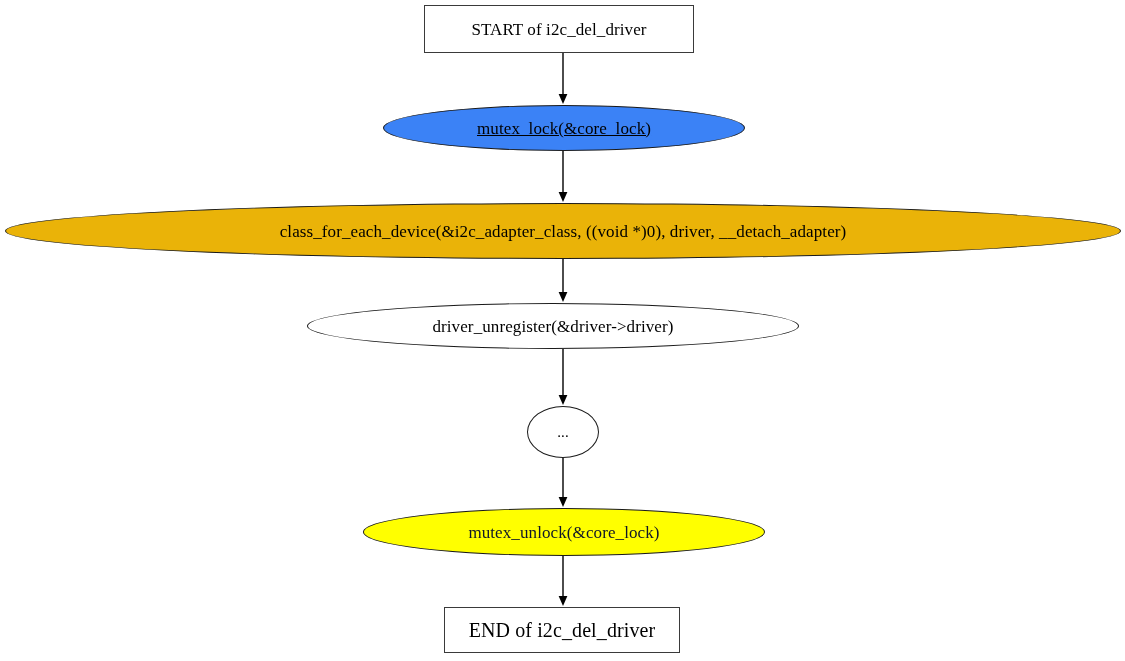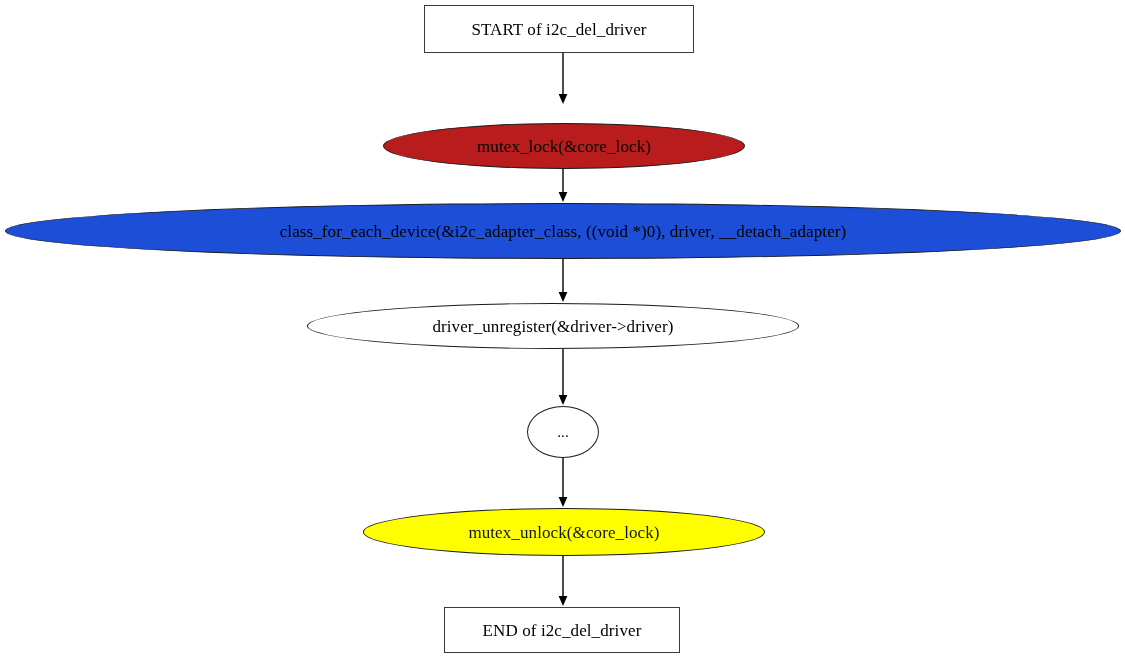--- a/index.html
+++ b/index.html
@@ -84,32 +84,32 @@
         <svg width="16" height="50" viewBox="0 0 16 50">
           <line x1="8" y1="0" x2="8" y2="41" stroke="#000000" stroke-width="1.4"></line>
           <polygon points="8,50 3.6,40 12.4,40" fill="#000000"></polygon>
         </svg>
       </div>
     </div>
   <div id="node-layer">
       <div class="node node-box" style="left: 424px; top: 5px; width: 270px; height: 48px; background: rgb(255, 255, 255);">
         <span class="node-label" style="font-size: 17px; color: rgb(0, 0, 0);">START of i2c_del_driver</span>
       </div>
-      <div class="node node-ellipse" style="left: 383px; top: 123px; width: 362px; height: 46px; background: #b91c1c;">
+      <div class="node node-ellipse" style="left: 383px; top: 105px; width: 362px; height: 46px; background: #3b82f6; text-decoration: underline;">
         <span class="node-label" style="font-size: 17px; color: rgb(0, 0, 0);">mutex_lock(&amp;core_lock)</span>
       </div>
-      <div class="node node-ellipse" style="left: 5px; top: 203px; width: 1116px; height: 56px; background: #1d4ed8;">
+      <div class="node node-ellipse" style="left: 5px; top: 203px; width: 1116px; height: 56px; background: #eab308;">
         <span class="node-label" style="font-size: 17px; color: rgb(0, 0, 0);">class_for_each_device(&amp;i2c_adapter_class, ((void *)0), driver, __detach_adapter)</span>
       </div>
       <div class="node node-ellipse" style="left: 307px; top: 303px; width: 492px; height: 46px; background: rgb(255, 255, 255);">
         <span class="node-label" style="font-size: 17px; color: rgb(0, 0, 0);">driver_unregister(&amp;driver-&gt;driver)</span>
       </div>
       <div class="node node-ellipse" style="left: 527px; top: 406px; width: 72px; height: 52px; background: rgb(255, 255, 255);">
         <span class="node-label" style="font-size: 15px; color: rgb(0, 0, 0);">...</span>
       </div>
       <div class="node node-ellipse" style="left: 363px; top: 508px; width: 402px; height: 48px; background: rgb(255, 255, 0);">
         <span class="node-label" style="font-size: 17px; color: #0f172a;">mutex_unlock(&amp;core_lock)</span>
       </div>
       <div class="node node-box" style="left: 444px; top: 607px; width: 236px; height: 46px; background: rgb(255, 255, 255);">
-        <span class="node-label" style="font-size: 17px; color: rgb(0, 0, 0);">END of i2c_del_driver</span>
+        <span class="node-label" style="font-size: 20px; color: rgb(0, 0, 0);">END of i2c_del_driver</span>
       </div>
     </div>
 </div>
 
 </body></html>

